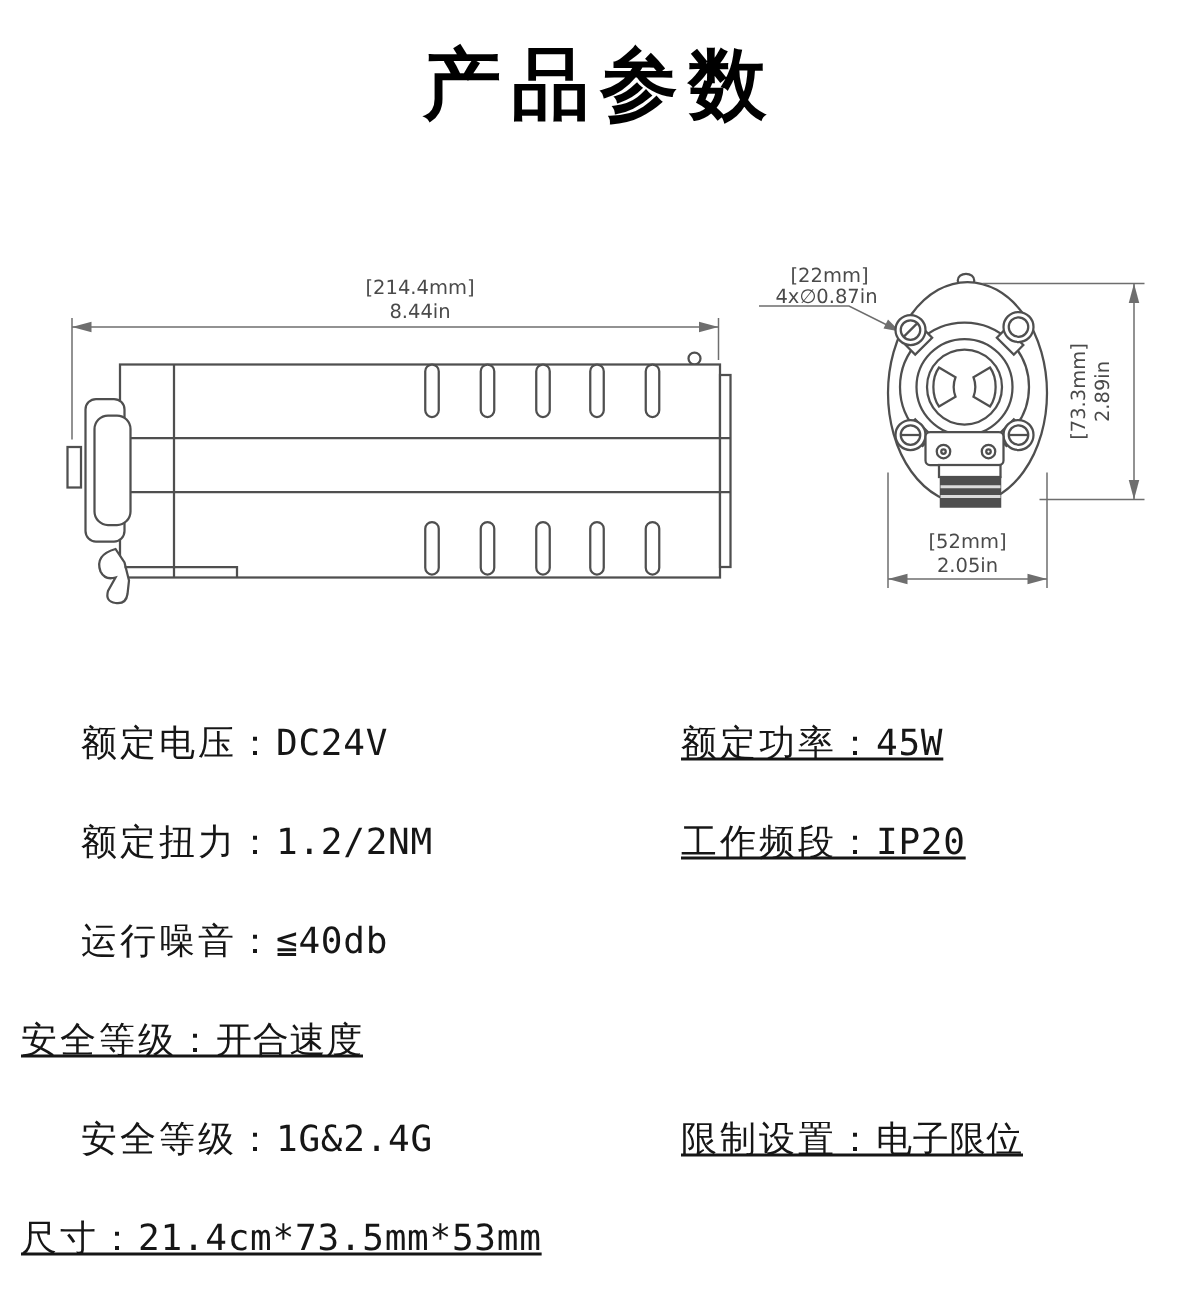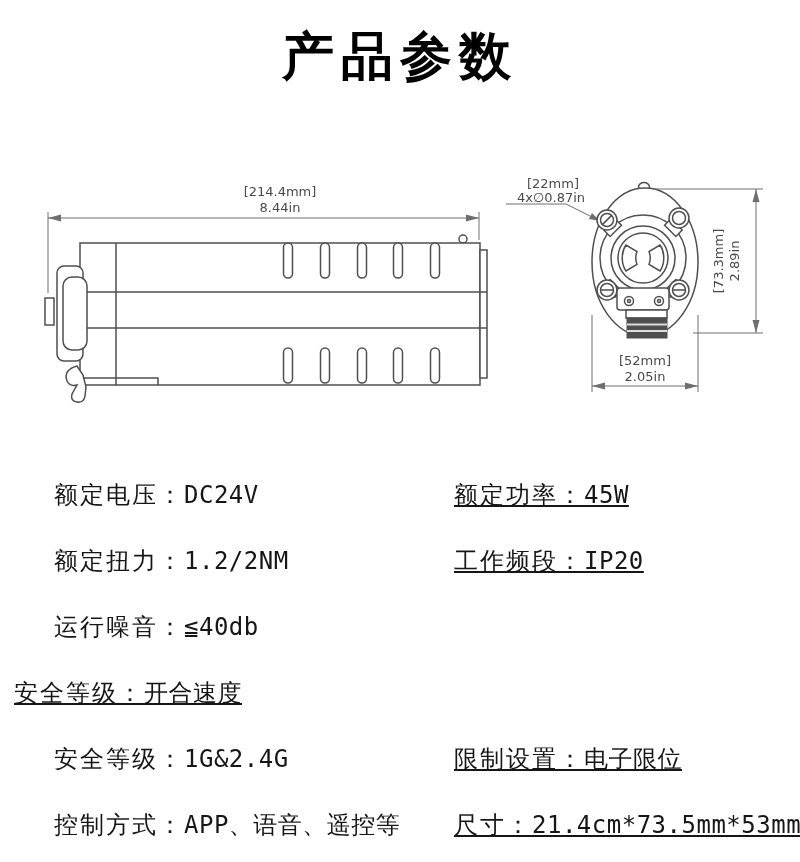--- a/index.html
+++ b/index.html
@@ -186,21 +186,18 @@
   <div class="spec-row">
     <div class="spec-cell left">
       <span class="spec-label">安全等级：</span><span class="spec-value">1G&amp;2.4G</span>
     </div>
     <div class="spec-cell right">
       <span class="spec-label">限制设置：</span><span class="spec-value">电子限位</span>
     </div>
   </div>
 
   <div class="spec-row">
-    <div class="spec-cell left">
-      <span class="spec-label">控制方式：</span><span class="spec-value">APP、语音、遥控等</span>
-    </div>
     <div class="spec-cell right">
       <span class="spec-label">尺寸：</span><span class="spec-value">21.4cm*73.5mm*53mm</span>
     </div>
   </div>
 
 </div>
 
 </body></html>

